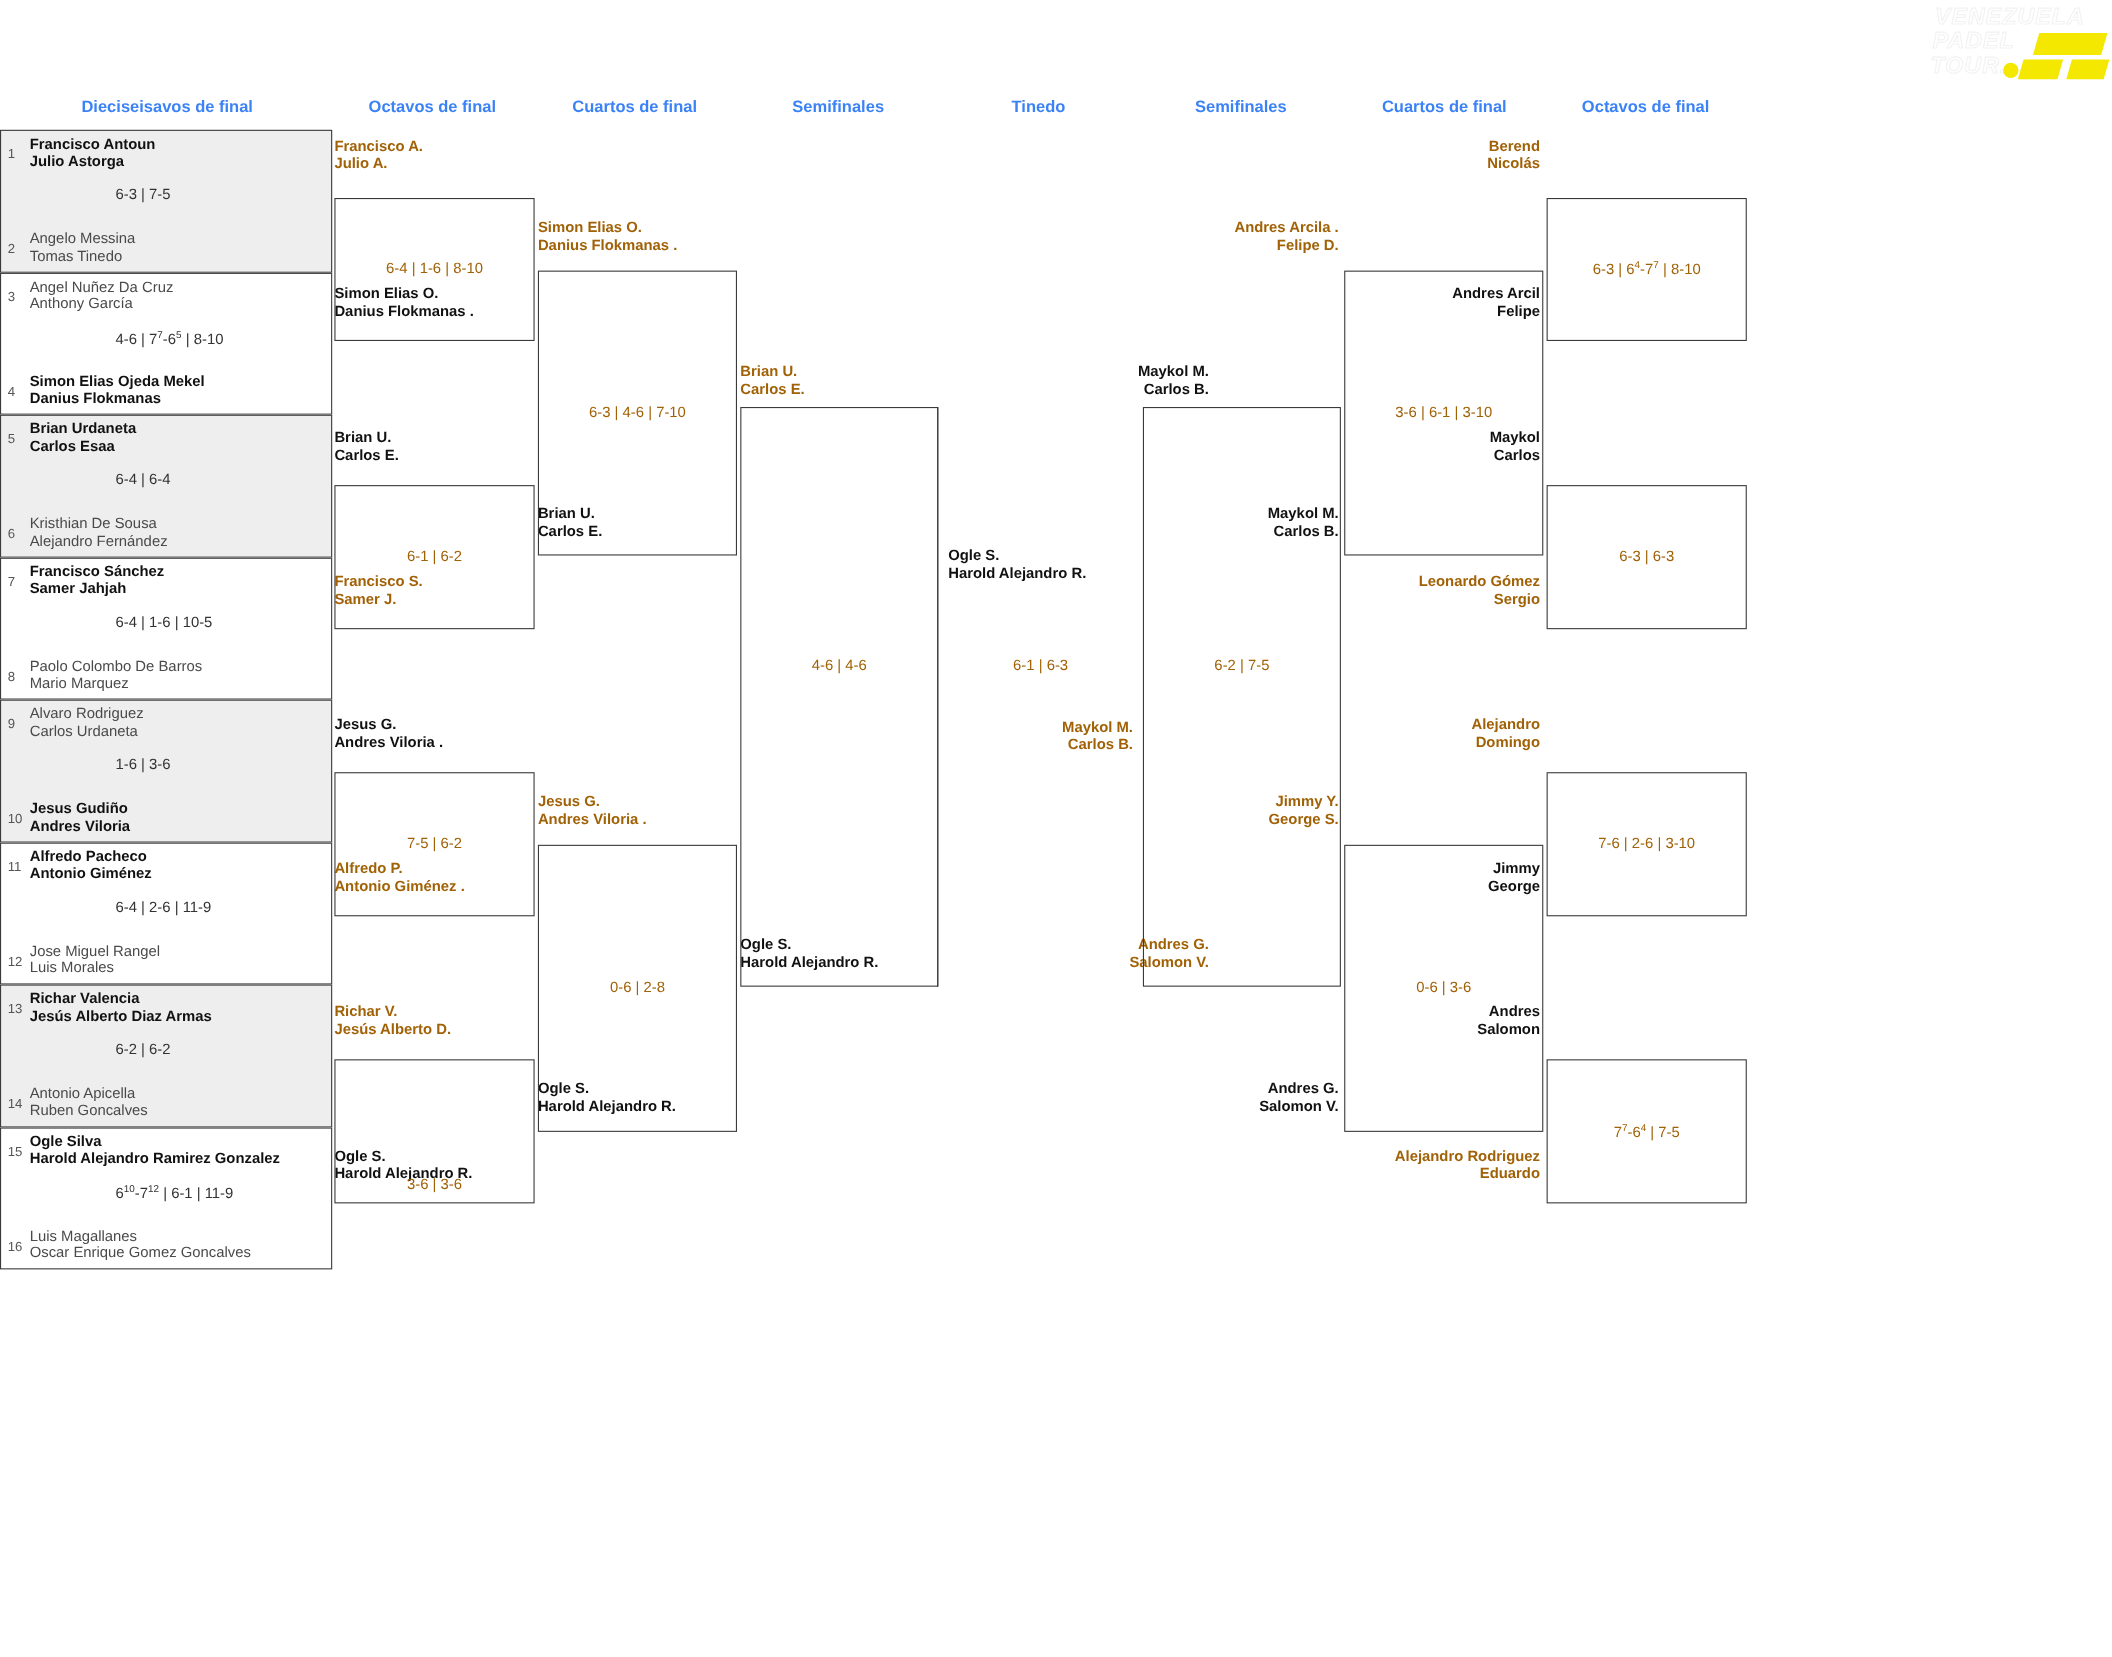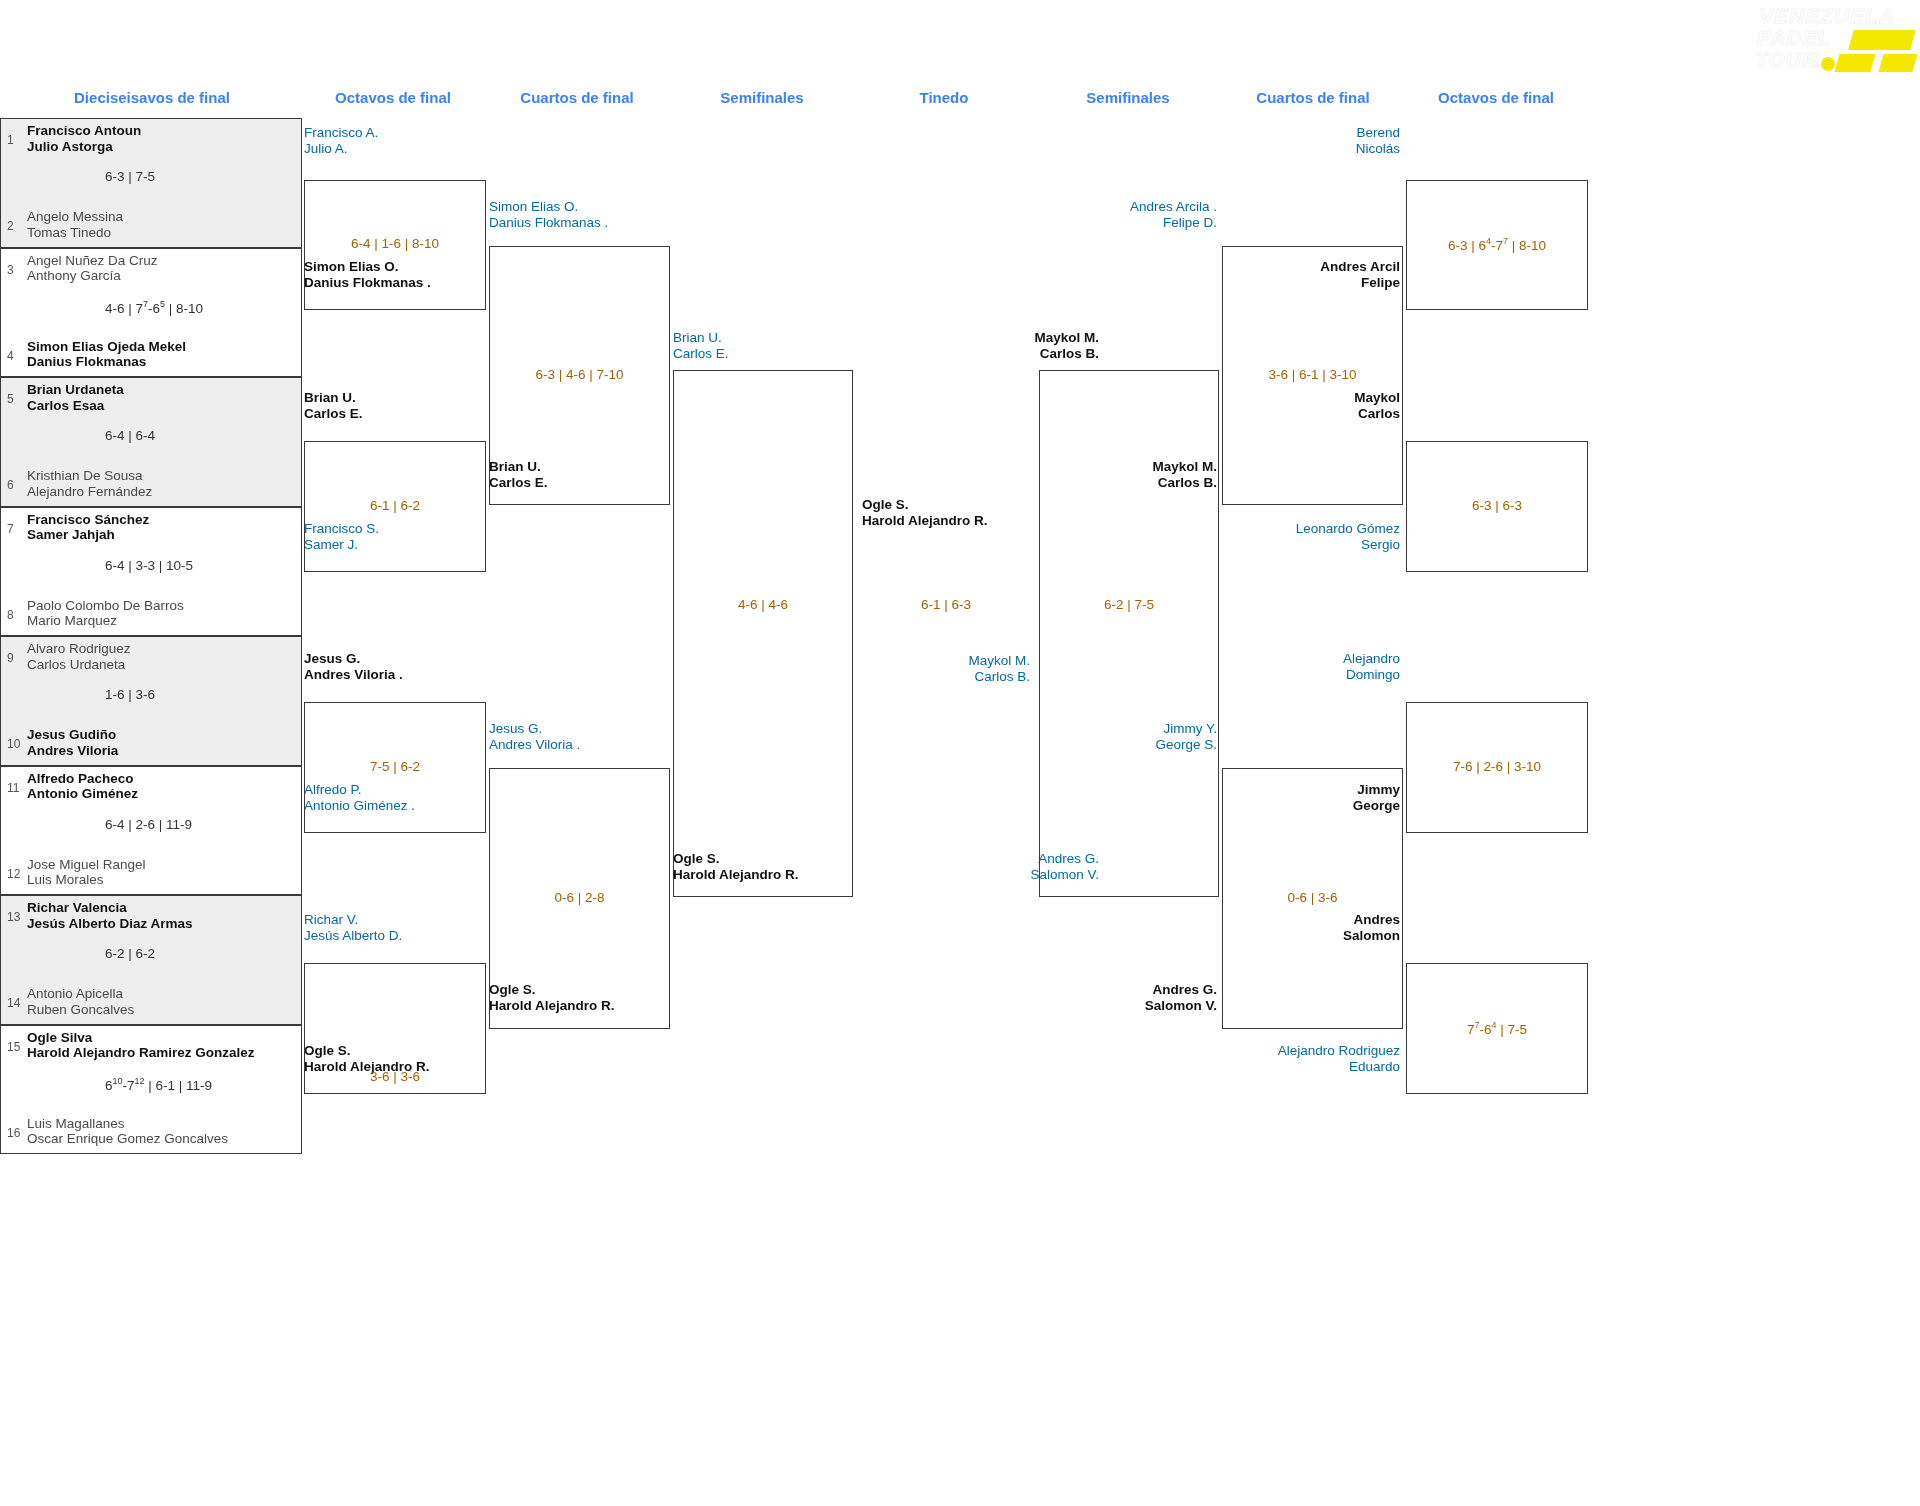--- a/index.html
+++ b/index.html
@@ -44,21 +44,21 @@
   .score { position: absolute; font-size: 13.5px; color: #333; white-space: nowrap; }
   .score sup { font-size: 9px; vertical-align: super; }
 
   
   .cbox { position: absolute; border: 1px solid #3a3a3a; background: transparent; }
   .vline { position: absolute; background: #3a3a3a; width: 1px; }
 
   
   .lbl { position: absolute; font-size: 13.5px; line-height: 1.2; white-space: nowrap; }
   .lbl.win  { font-weight: bold; color: #111; }
-  .lbl.lose { font-weight: normal; color: #0369a1; }
+  .lbl.lose { font-weight: bold; color: #a16207; }
   .lbl.rt { text-align: right; }
   .sc { position: absolute; font-size: 13.5px; color: #a16207; white-space: nowrap; transform: translateX(-50%); }
   .sc sup { font-size: 9px; vertical-align: super; }
 </style>
 </head>
 <body>
 
 <div id="root">
 
 
@@ -97,21 +97,21 @@
       <div class="team win" style="top: 338.5px;">Simon Elias Ojeda Mekel<br>Danius Flokmanas</div>
       <div class="r1 alt" style="top: 377px; height: 129.5px;"></div>
       <div class="seed" style="top: 392px;">5</div>
       <div class="team win" style="top: 382px;">Brian Urdaneta<br>Carlos Esaa</div>
       <div class="score" style="left: 105px; top: 428px;">6-4 | 6-4</div>
       <div class="seed" style="top: 478px;">6</div>
       <div class="team lose" style="top: 468px;">Kristhian De Sousa<br>Alejandro Fernández</div>
       <div class="r1 white" style="top: 506.5px; height: 129.5px;"></div>
       <div class="seed" style="top: 521.5px;">7</div>
       <div class="team win" style="top: 511.5px;">Francisco Sánchez<br>Samer Jahjah</div>
-      <div class="score" style="left: 105px; top: 557.5px;">6-4 | 3-3 | 10-5</div>
+      <div class="score" style="left: 105px; top: 557.5px;">6-4 | 1-6 | 10-5</div>
       <div class="seed" style="top: 607.5px;">8</div>
       <div class="team lose" style="top: 597.5px;">Paolo Colombo De Barros<br>Mario Marquez</div>
       <div class="r1 alt" style="top: 636px; height: 129.5px;"></div>
       <div class="seed" style="top: 651px;">9</div>
       <div class="team lose" style="top: 641px;">Alvaro Rodriguez<br>Carlos Urdaneta</div>
       <div class="score" style="left: 105px; top: 687px;">1-6 | 3-6</div>
       <div class="seed" style="top: 737px;">10</div>
       <div class="team win" style="top: 727px;">Jesus Gudiño<br>Andres Viloria</div>
       <div class="r1 white" style="top: 765.5px; height: 129.5px;"></div>
       <div class="seed" style="top: 780.5px;">11</div>

